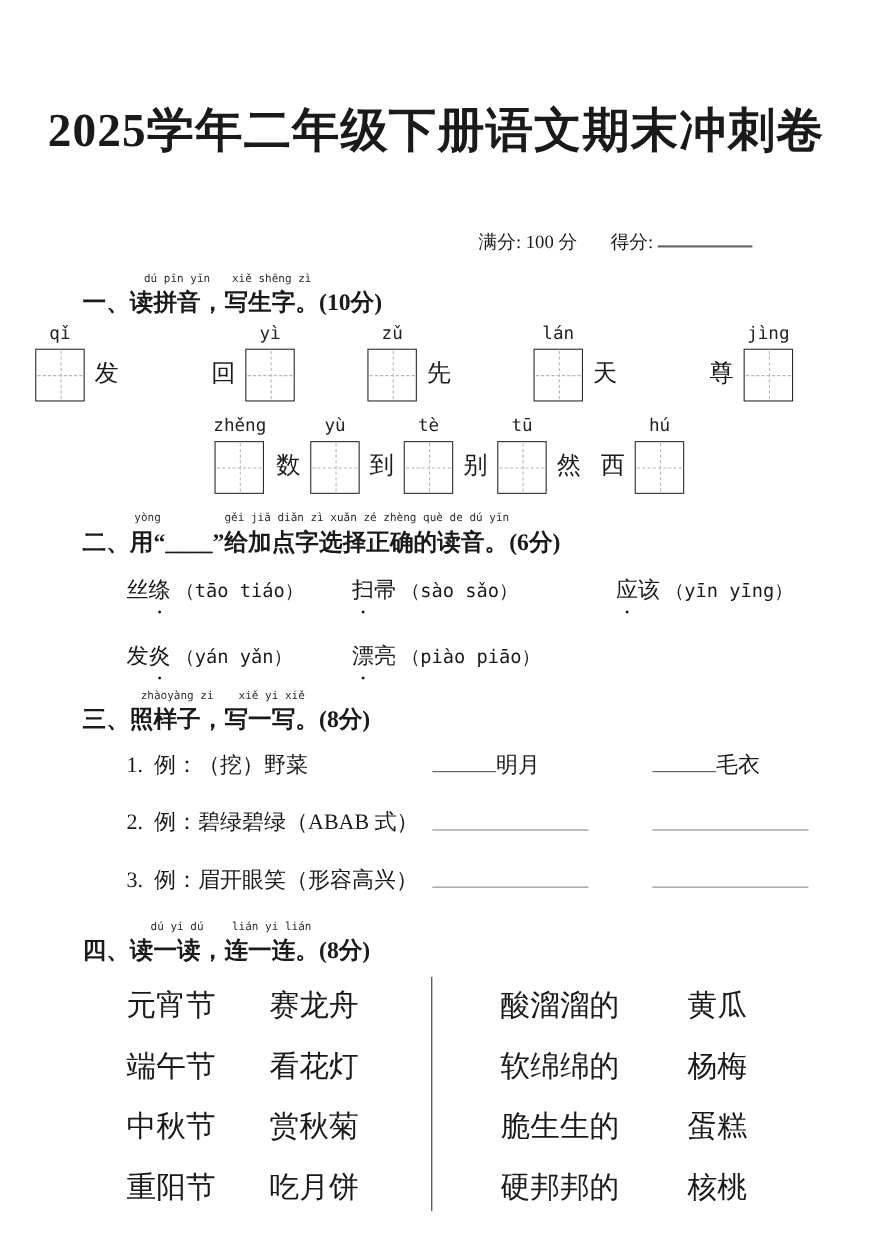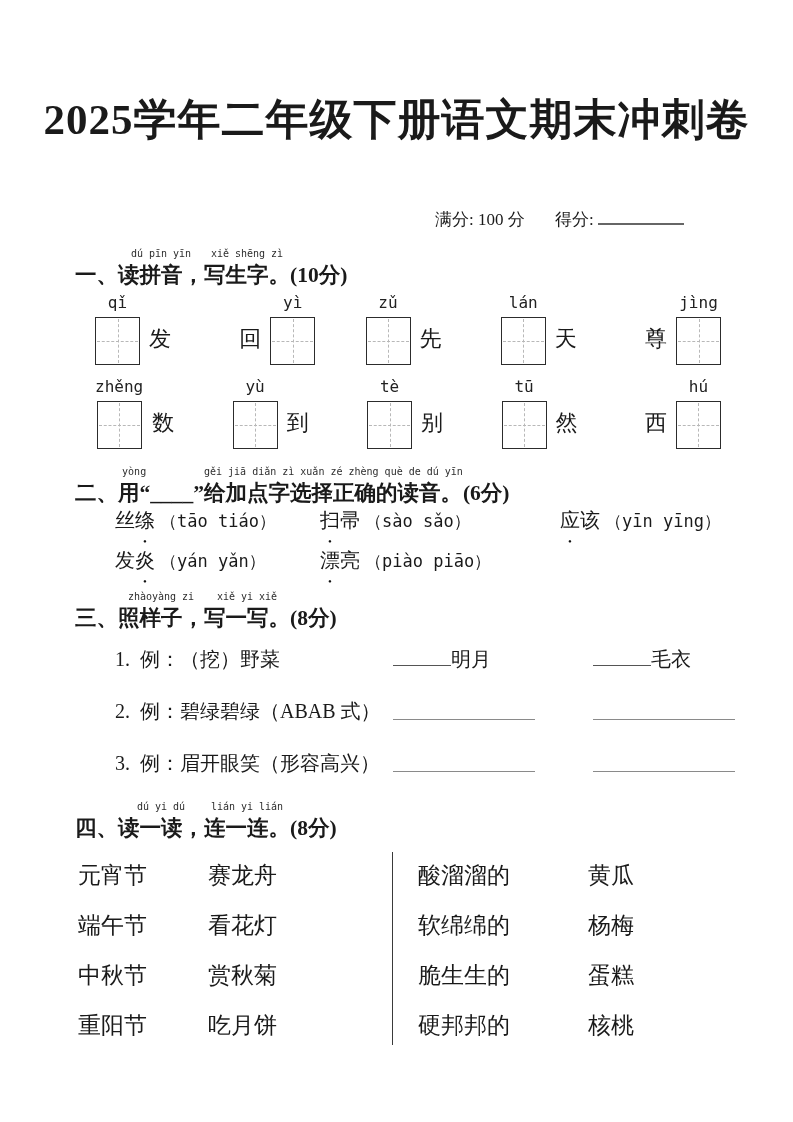--- a/index.html
+++ b/index.html
@@ -53,22 +53,22 @@
     text-align:center;
   }
   .sec-h .h-plain{line-height:1.25;}
   .sec-h .txt{line-height:1.25;}
 
   
   .grid-row{
     display:flex;justify-content:space-between;
     padding:0 72px 0 95px;
   }
-  .grid-row.first{margin-top:6px;}
-  .grid-row.second{margin-top:14px;}
+  .grid-row.first{margin-top:6px;padding-left:32px;}
+  .grid-row.second{margin-top:14px;justify-content:center;}
   .g-cell{display:flex;align-items:flex-end;}
   .side-char{
     font-size:22px;line-height:1;
     padding:0 9px 15px 9px;
   }
   .side-char:empty{display:none;}
   .box-wrap{display:flex;flex-direction:column;align-items:center;}
   .cell-py{
     font-family:"DejaVu Sans Mono", monospace;
     font-size:16px;color:#222;
@@ -87,21 +87,22 @@
   .tian::after{
     content:"";position:absolute;top:1px;bottom:1px;left:50%;
     border-left:1.5px dashed #b8b8b8;
   }
 
   
   .s2-grid{
     display:grid;
     grid-template-columns:205px 240px 1fr;
     padding-left:115px;
-    row-gap:13px;
+    row-gap:33px;
+    margin-top:16px;
     font-size:20px;
   }
   .s2-item{white-space:nowrap;}
   .dotted{position:relative;display:inline-block;}
   .dotted::after{
     content:"•";
     position:absolute;left:50%;bottom:-13px;
     transform:translateX(-50%);
     font-size:11px;color:#111;
   }
@@ -126,23 +127,23 @@
   }
   .bl.w58{width:58px;}
   .bl.w140{width:142px;border-bottom-color:#8a8a8a;}
   .bl.w78{width:78px;}
 
   
   .s4-wrap{position:relative;margin-top:18px;}
   .s4-grid{
     display:grid;
     grid-template-columns:130px 210px 170px 1fr;
-    padding-left:78px;
+    padding-left:115px;
     row-gap:19px;
-    font-size:23px;
+    font-size:27px;
   }
   .s4-divider{
     position:absolute;
     left:392px;top:-8px;bottom:-4px;
     border-left:1.6px solid #3a3a3a;
   }
 </style>
 </head>
 <body>
 

